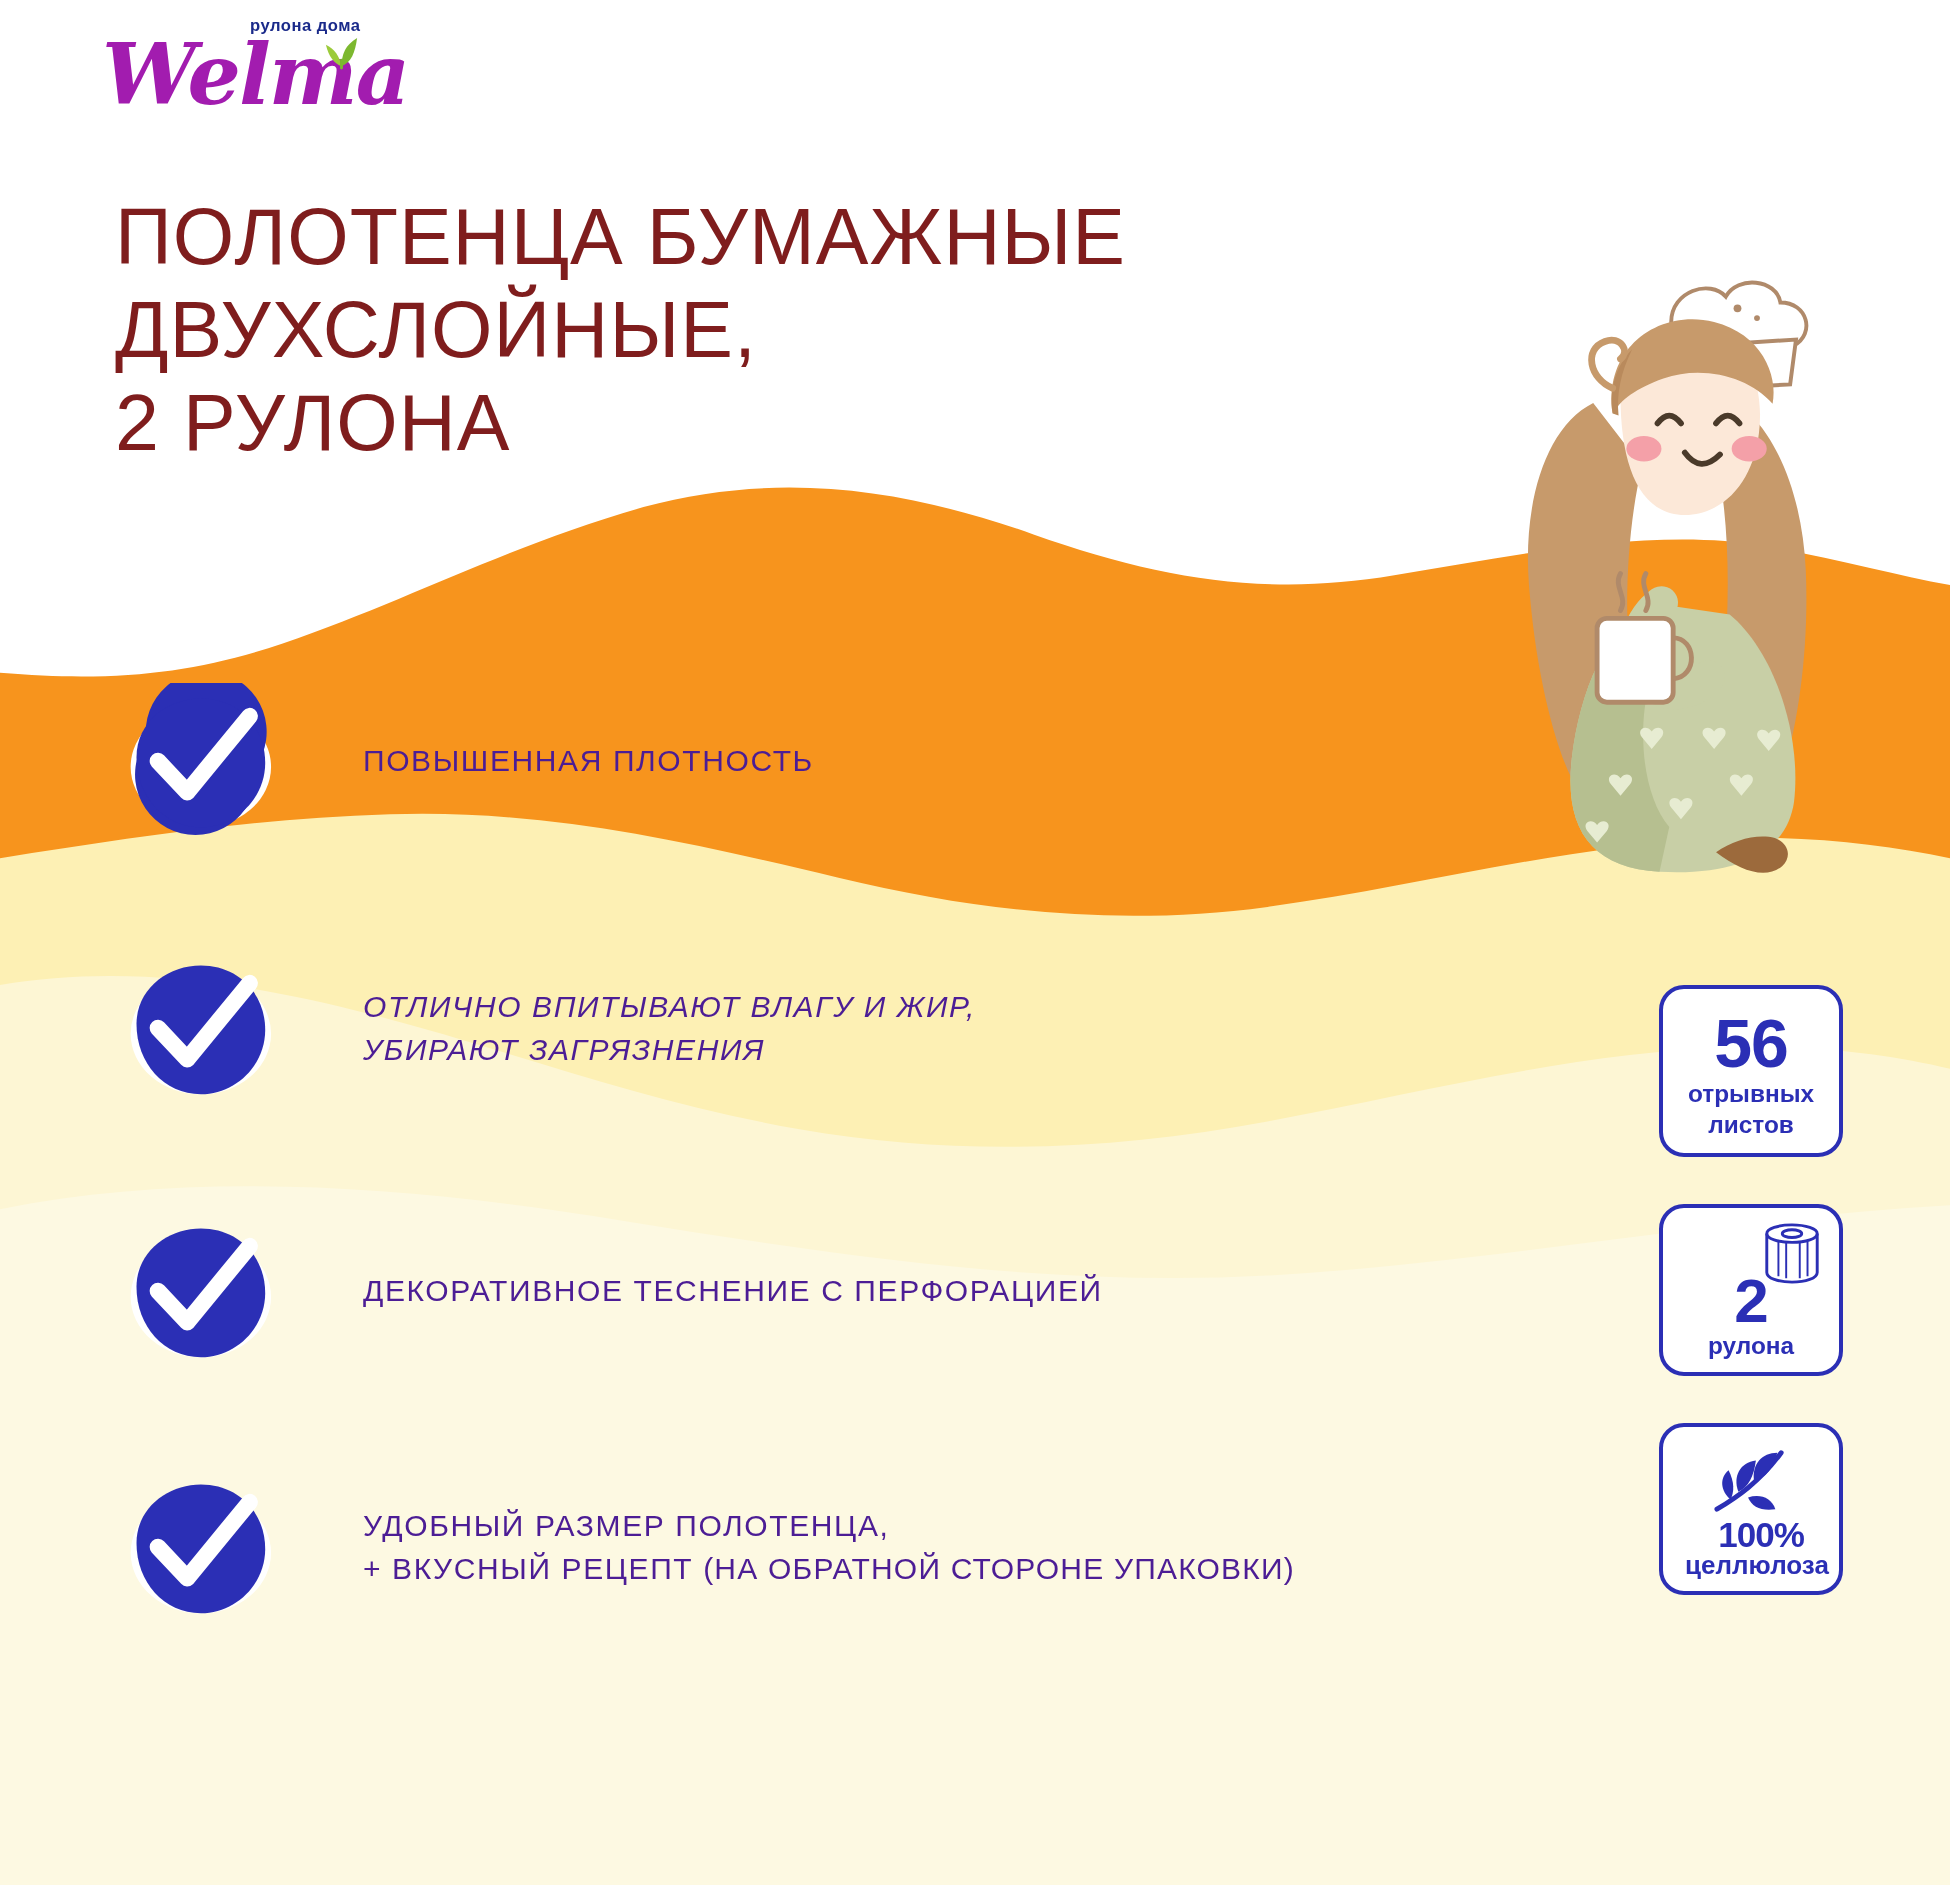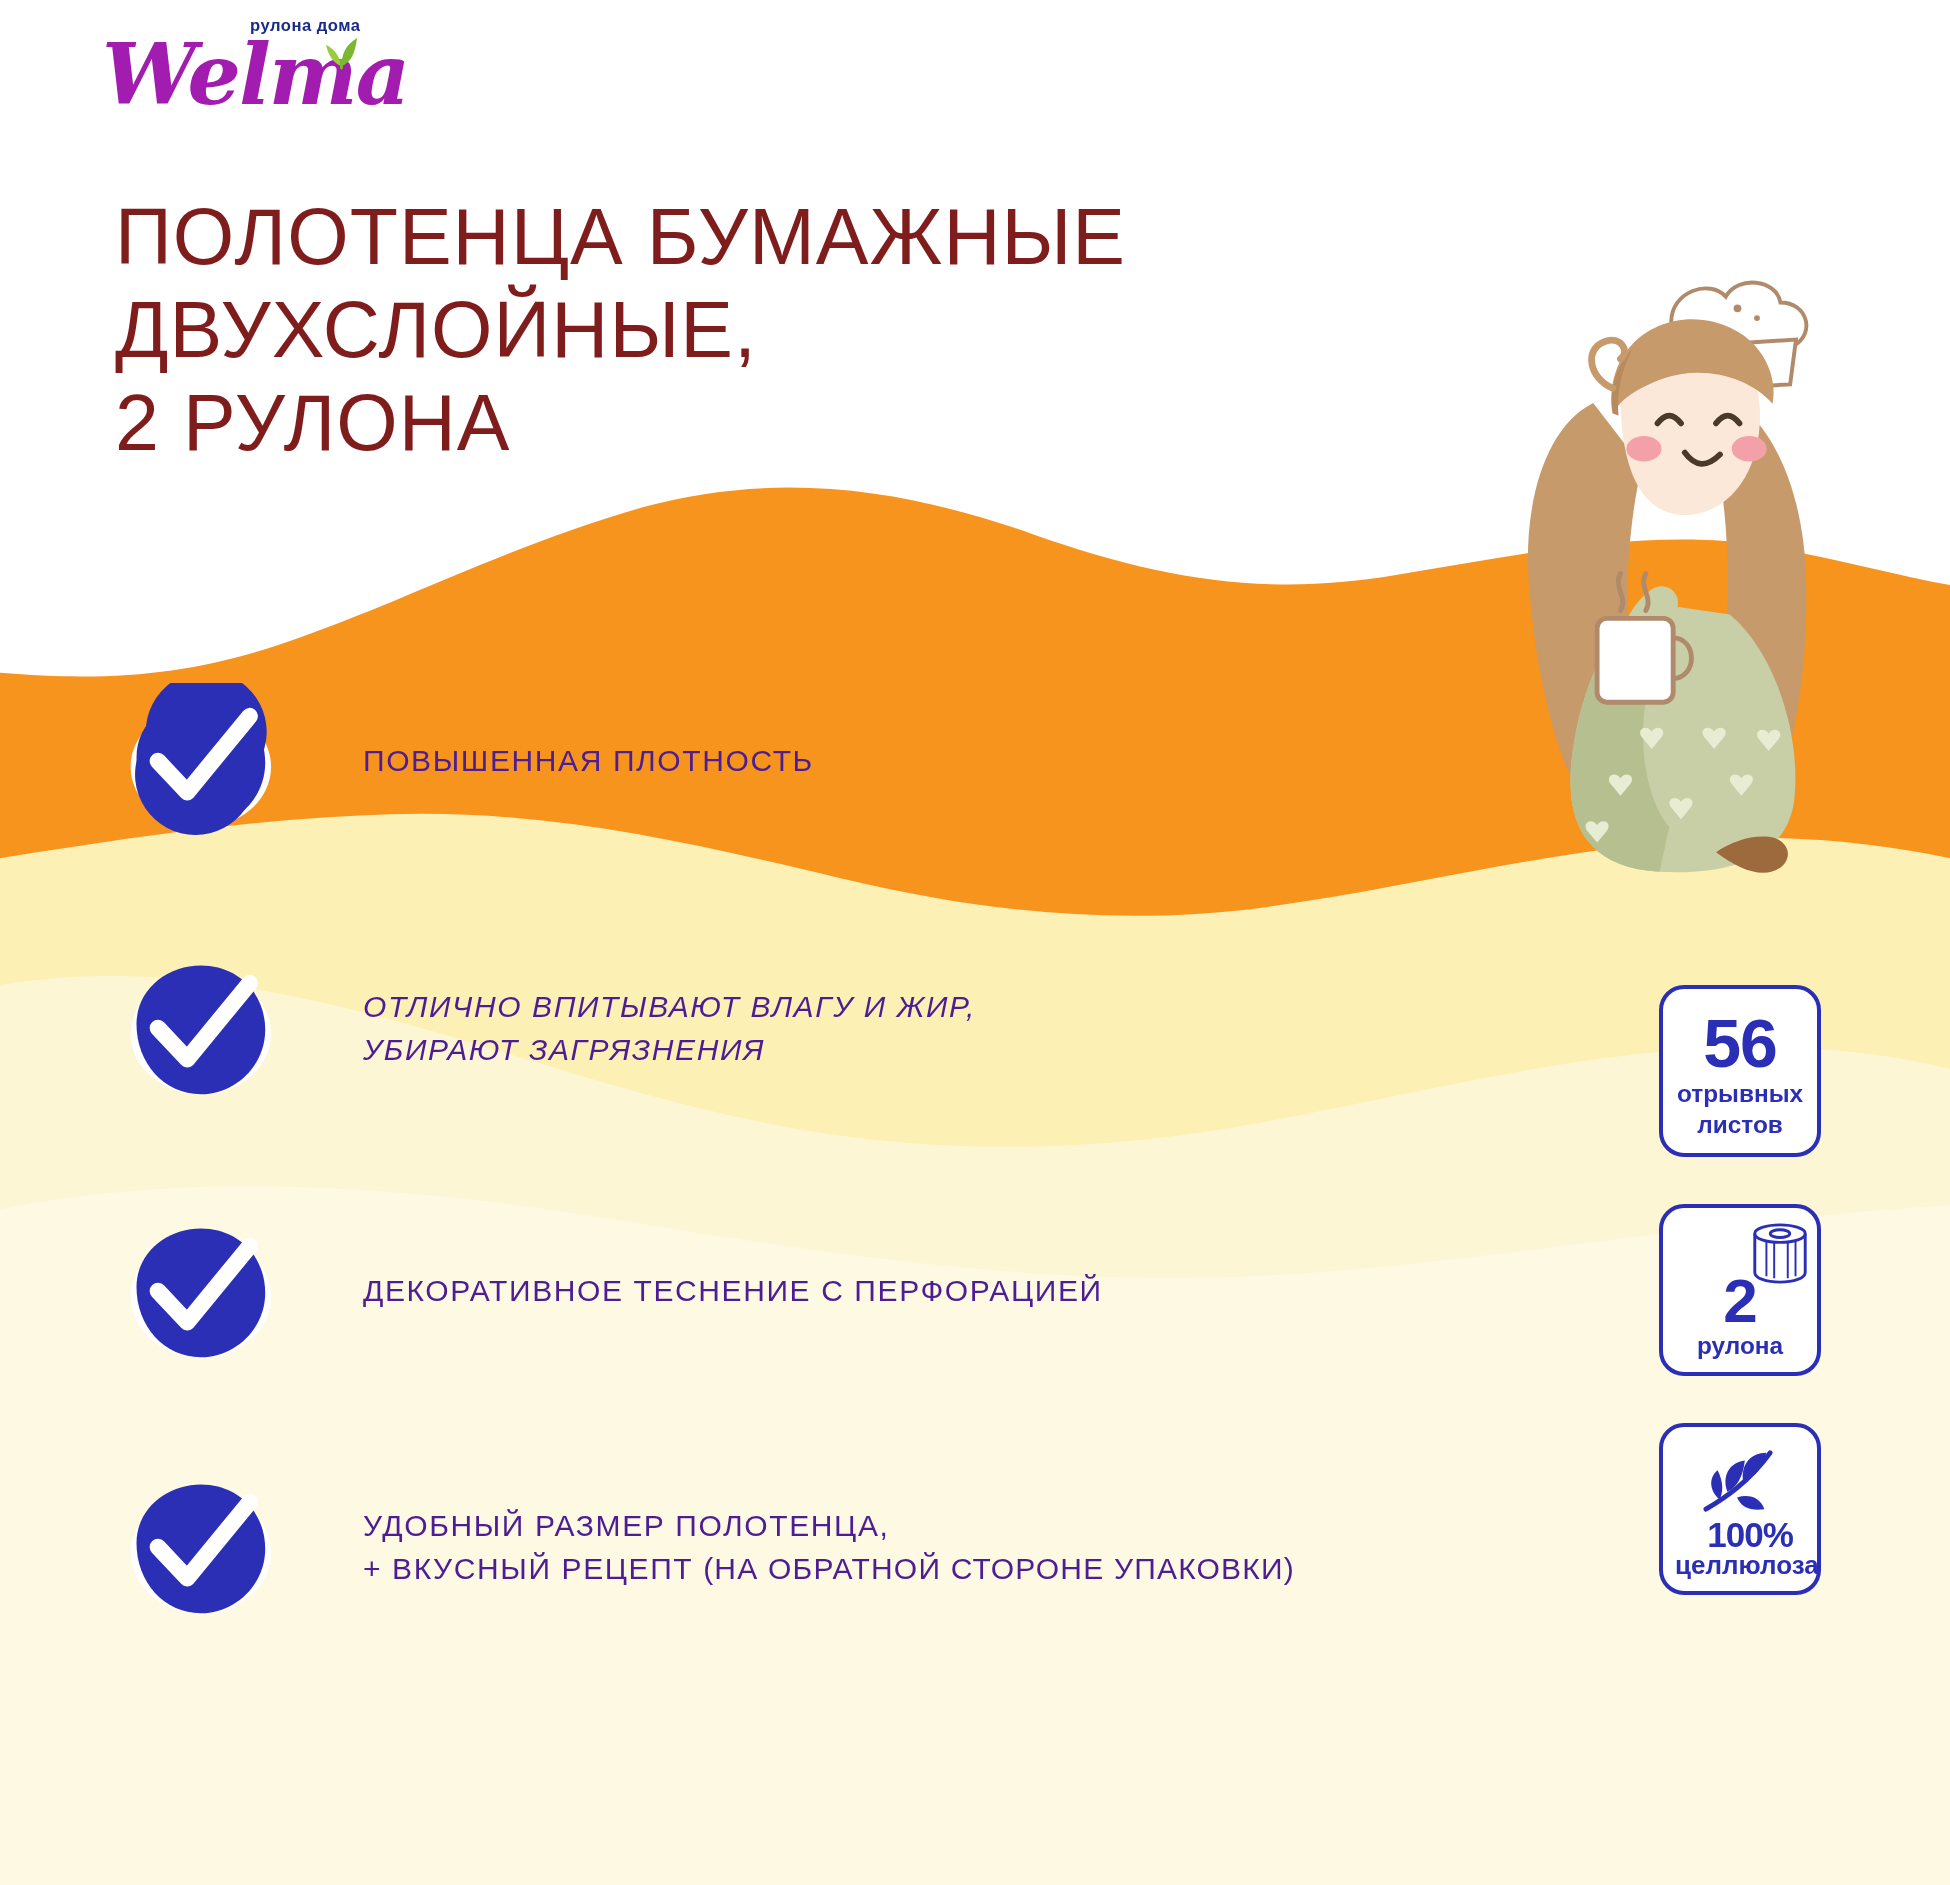--- a/index.html
+++ b/index.html
@@ -116,21 +116,21 @@
   
   .badges {
     position: absolute;
     right: 115px;
     top: 985px;
     width: 176px;
     z-index: 5;
   }
   .badge {
     position: relative;
-    width: 162px;
+    width: 184px;
     height: 172px;
     border: 4.9px solid #2b2fb5;
     border-radius: 25px;
     background: #ffffff;
     margin-bottom: 47px;
     color: #2b2fb5;
     text-align: center;
     box-sizing: border-box;
   }
   .badge-num {

